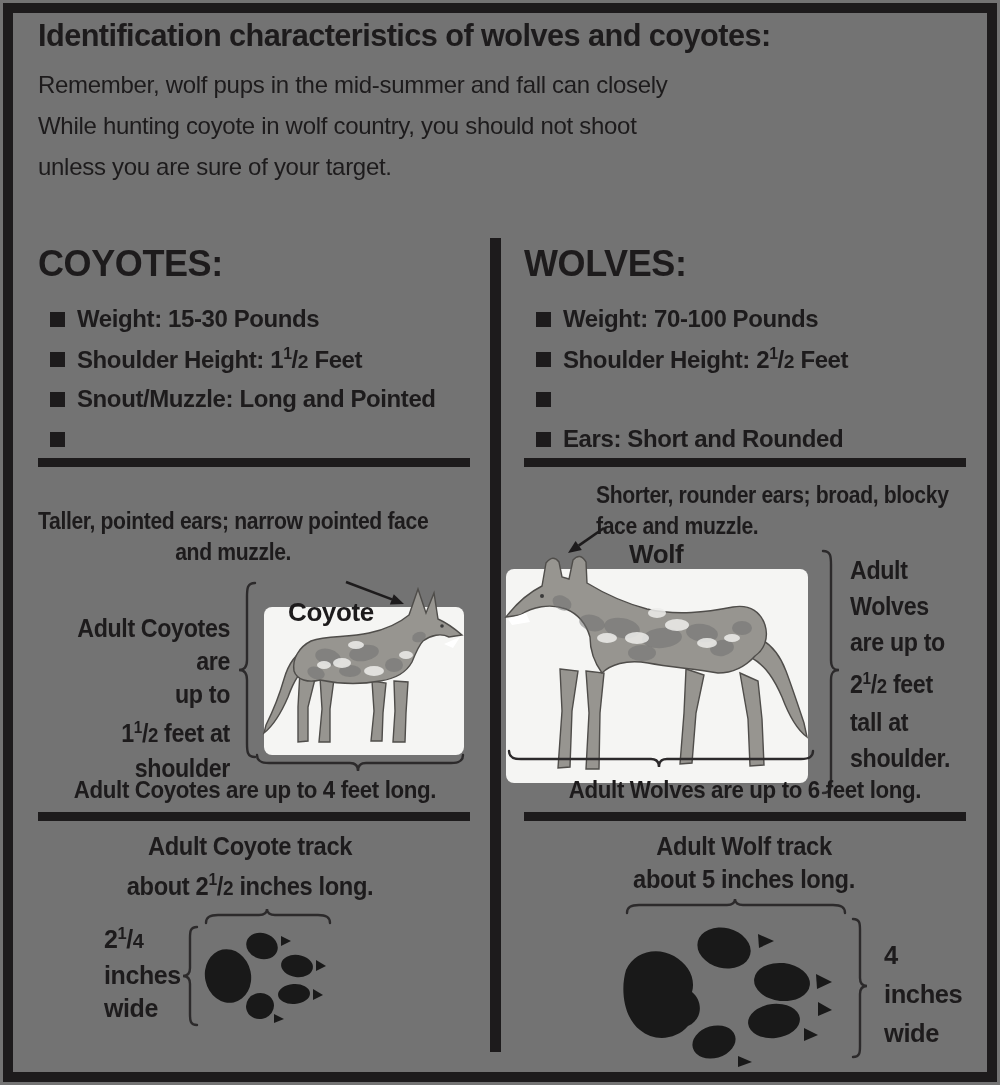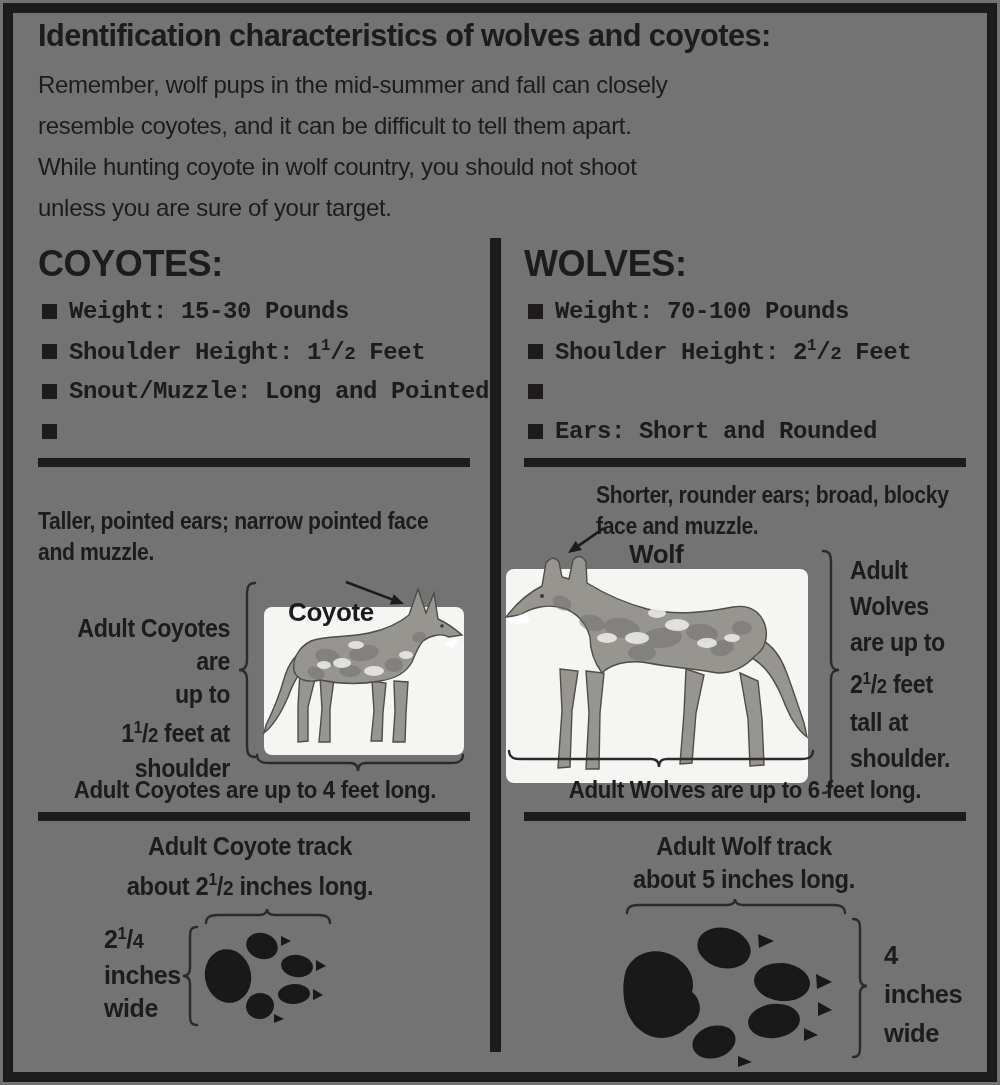--- a/index.html
+++ b/index.html
@@ -6,21 +6,21 @@
   #poster{position:relative;width:1000px;height:1085px;background:#737373;overflow:hidden;
           font-family:"Liberation Sans","DejaVu Sans",sans-serif;color:#1d1b1c;}
   .frame{position:absolute;left:3px;top:3px;right:3px;bottom:3px;border:10px solid #1d1b1c;}
   .abs{position:absolute;}
   .nw{white-space:nowrap;}
   .oL{transform-origin:0 0;} .oR{transform-origin:100% 0;} .oC{transform-origin:50% 0;}
   .sx90{transform:scaleX(.90);} .sx93{transform:scaleX(.93);} .sx96{transform:scaleX(.96);}
   .title{font-size:32px;font-weight:700;letter-spacing:-0.6px;}
   .intro-line{font-size:24px;line-height:41px;letter-spacing:-0.3px;}
   .colhead{font-size:36px;font-weight:700;letter-spacing:-0.4px;text-align:center;}
-  .bullets{list-style:none;margin:4px;padding:0;font-family:Liberation Mono, monospace;}
+  .bullets{list-style:none;margin:12px;padding:0;}
   .bullets li{height:40px;font-size:24px;font-weight:700;letter-spacing:-0.4px;display:flex;align-items:center;}
   .sq{width:15px;height:15px;background:#1d1b1c;display:inline-block;margin-right:12px;flex:0 0 auto;}
   .rule{background:#1d1b1c;height:9px;}
   .vdiv{background:#1d1b1c;}
   .note{font-size:23.5px;font-weight:700;line-height:31px;letter-spacing:-0.4px;}
   .shoulder-co{width:196px;text-align:right;font-size:25px;font-weight:700;line-height:33px;letter-spacing:-0.4px;}
   .shoulder-wo{font-size:25px;font-weight:700;line-height:36px;letter-spacing:-0.4px;}
   .figlabel{font-size:26px;font-weight:700;letter-spacing:-0.4px;}
   .caption{font-size:24px;font-weight:700;text-align:center;letter-spacing:-0.4px;}
   .trackcap{font-size:25.5px;font-weight:700;text-align:center;line-height:33px;letter-spacing:-0.4px;}
@@ -34,21 +34,20 @@
 </style>
 </head>
 <body>
 
 <div id="poster">
   <div class="frame"></div>
 
   <div class="abs title nw sx96 oL" style="left:38px;top:17px;">Identification characteristics of wolves and coyotes:</div>
   <div class="abs" style="left:38px;top:64px;">
     <div class="intro-line nw">Remember, wolf pups in the mid-summer and fall can closely</div>
-    <div class="intro-line nw">resemble coyotes, and it can be difficult to tell them apart.</div>
     <div class="intro-line nw">While hunting coyote in wolf country, you should not shoot</div>
     <div class="intro-line nw">unless you are sure of your target.</div>
   </div>
 
   <div class="abs vdiv" style="left:490px;top:238px;width:11px;height:814px;"></div>
 
   <div class="abs colhead nw" style="left:38px;top:243px;">COYOTES:</div>
   <ul class="abs bullets" style="left:38px;top:287px;width:440px;">
     <li>
         <span class="sq"></span>
@@ -61,21 +60,21 @@
     <li>
         <span class="sq"></span>
         <span class="nw">Snout/Muzzle: Long and Pointed</span>
       </li>
     <li>
         <span class="sq"></span>
       </li>
   </ul>
   <div class="abs rule" style="left:38px;top:458px;width:432px;"></div>
 
-  <div class="abs" style="left:38px;top:506px;">
+  <div class="abs" style="left:38px;top:506px;text-align:center;">
     <div class="note nw sx90 oL">Taller, pointed ears; narrow pointed face</div>
     <div class="note nw sx90 oL">and muzzle.</div>
   </div>
 
   <div class="abs shoulder-co sx93 oR" style="left:34px;top:612px;">
     <div>Adult Coyotes are</div>
     <div>up to</div>
     <div>1<sup class="fr">1</sup>/<span class="den">2</span> feet at</div>
     <div>shoulder</div>
   </div>

